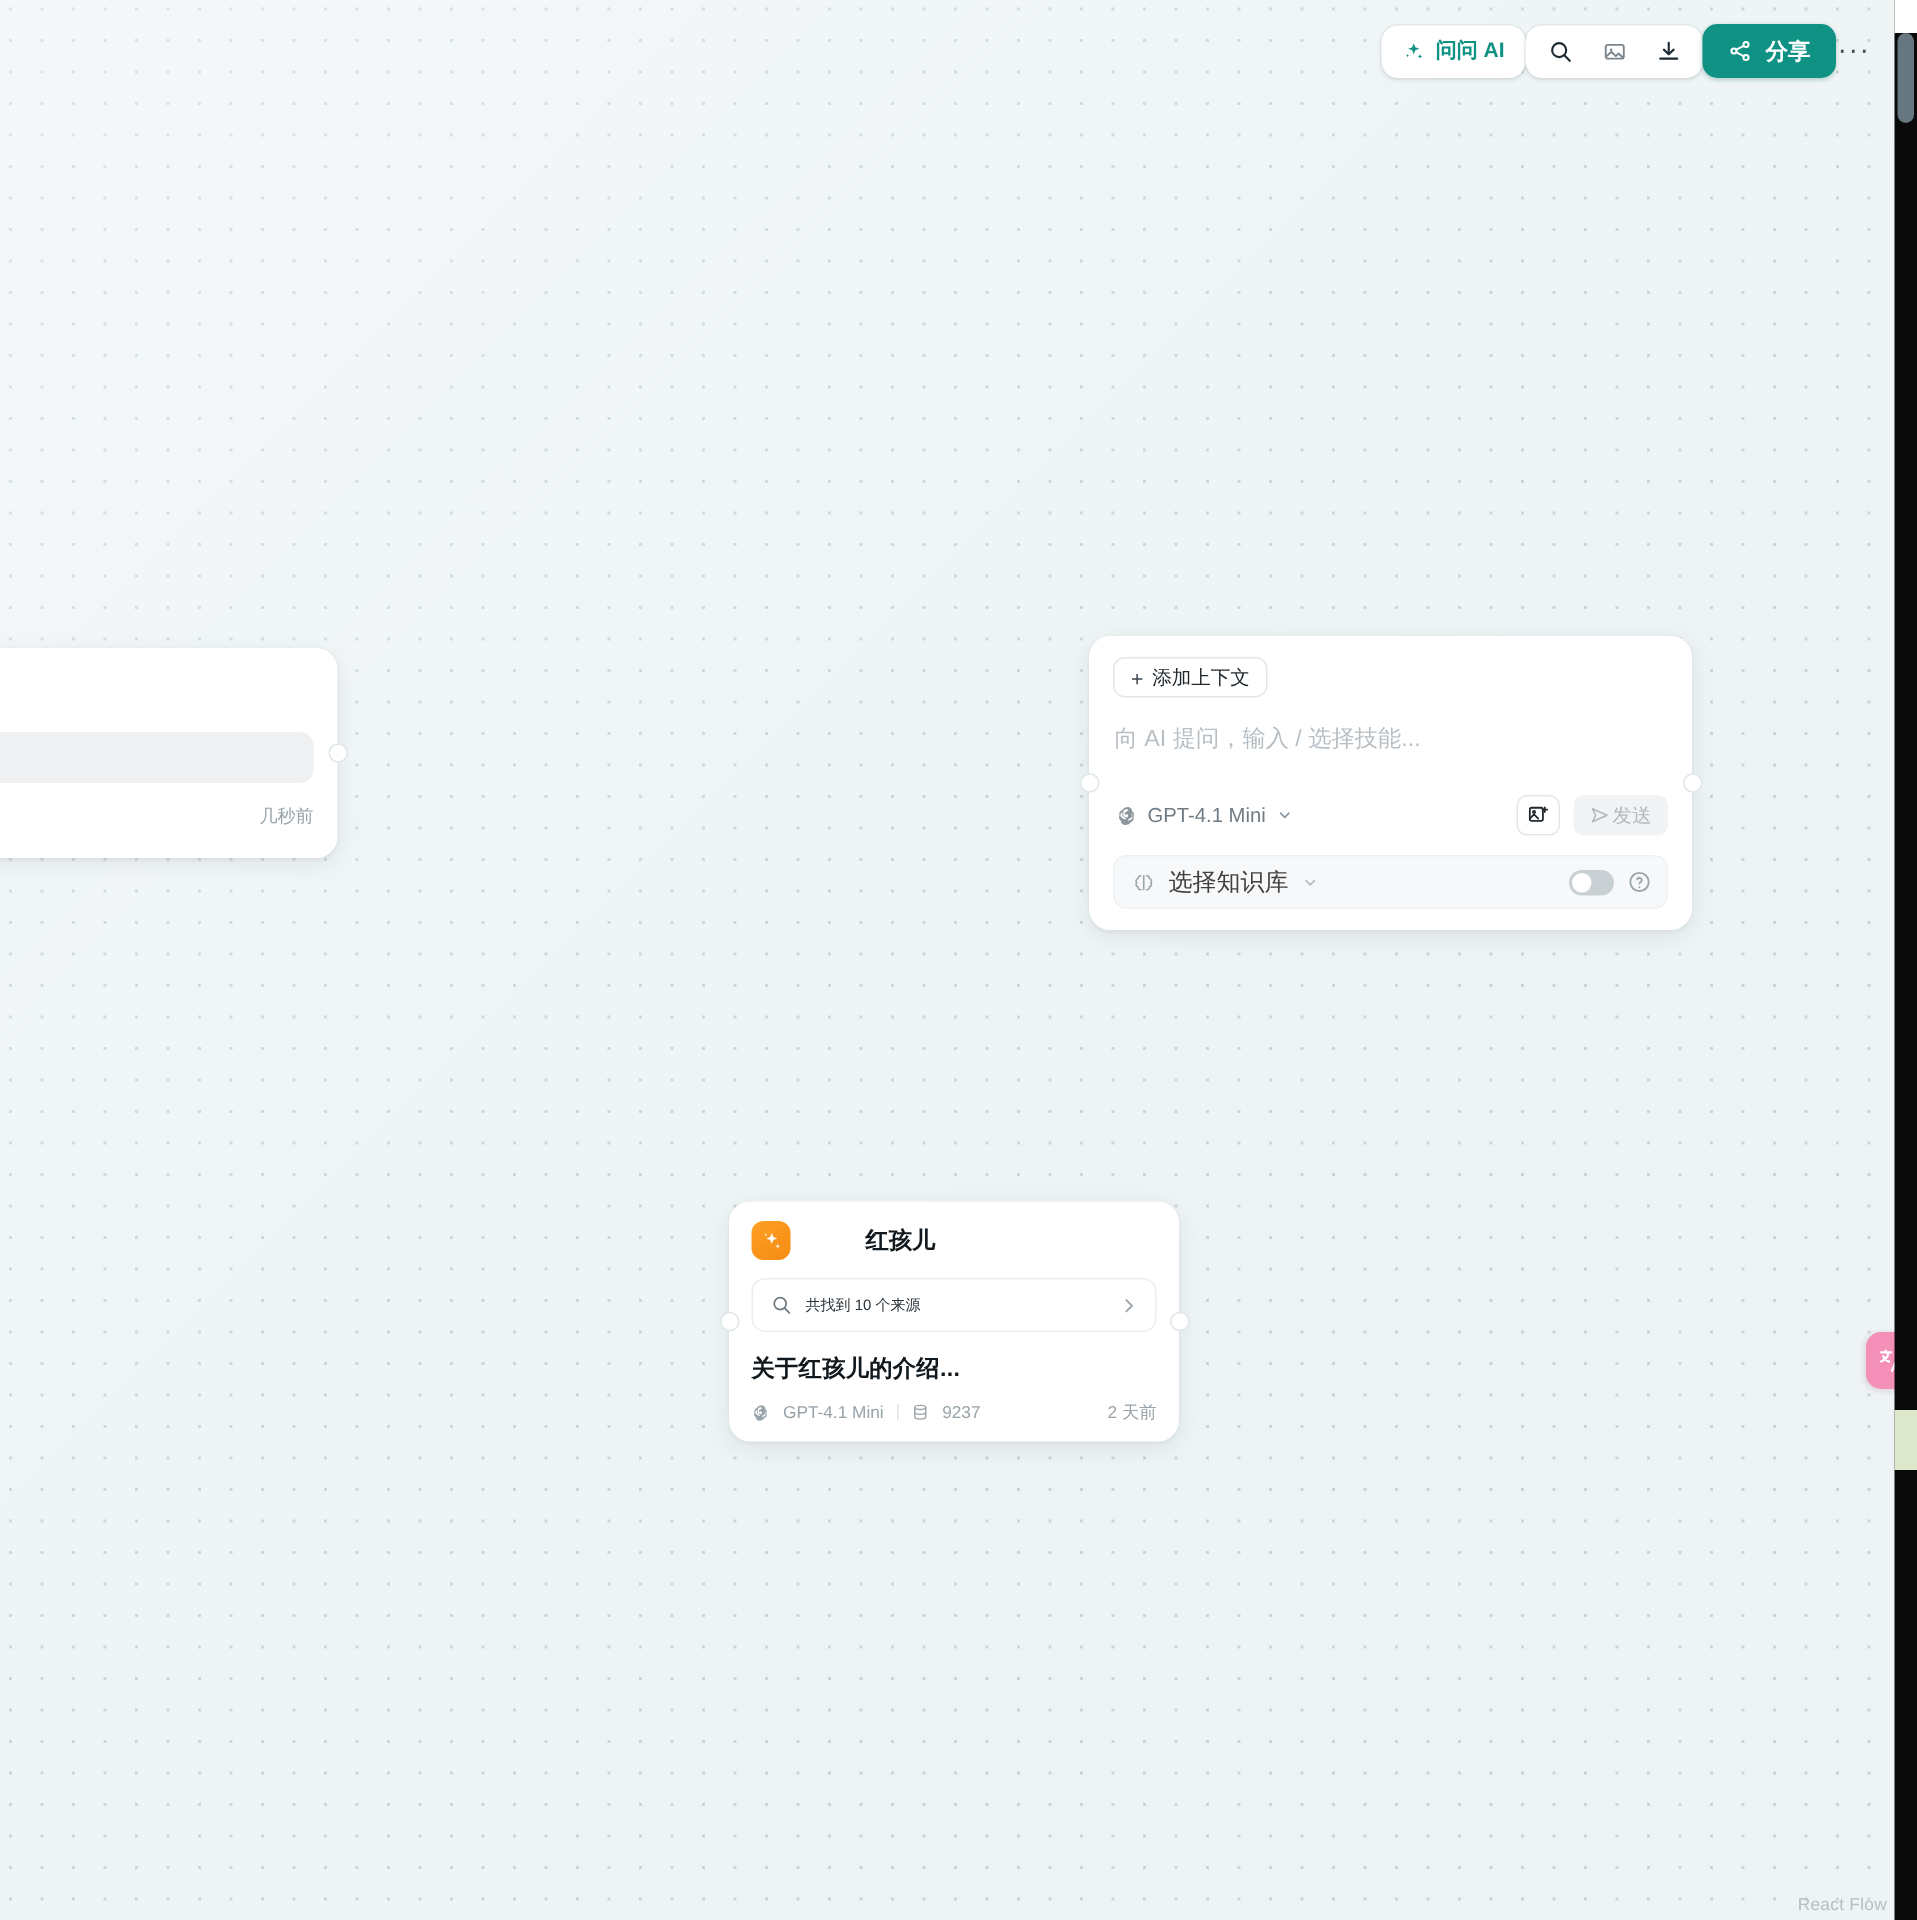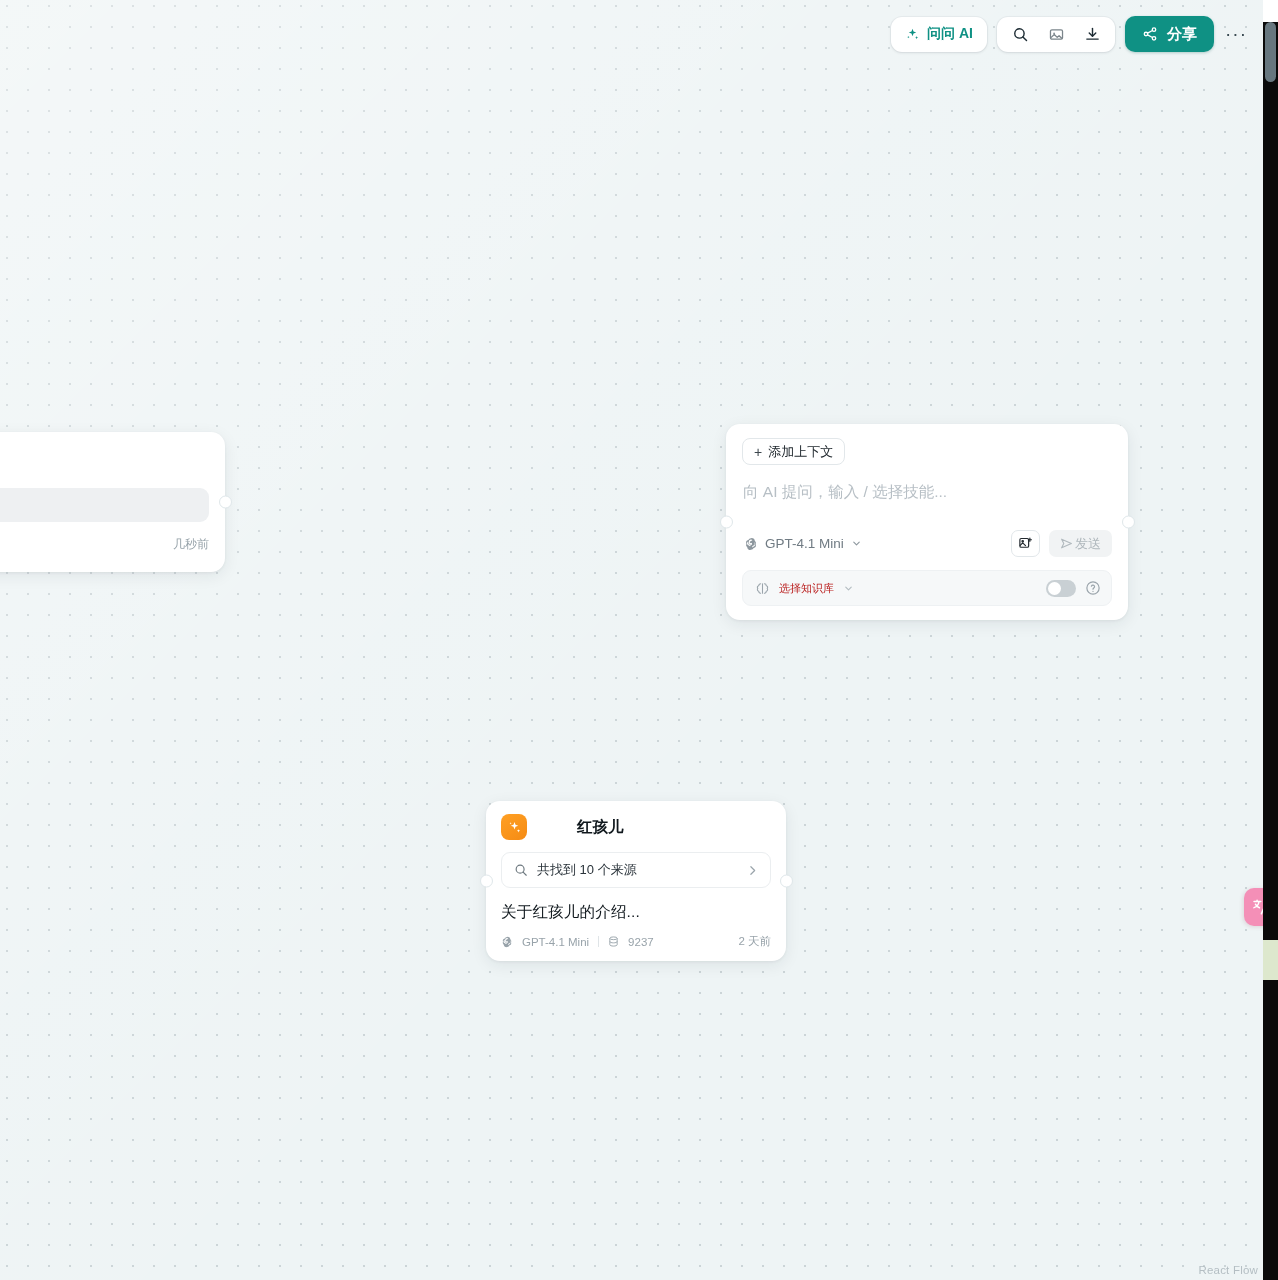--- a/index.html
+++ b/index.html
@@ -39,21 +39,20 @@
     pointer-events: none;
   }
 
   
   #toolbar {
     position: absolute;
     top: 16px;
     right: 28px;
     display: flex;
     align-items: center;
-    gap: 10px;
     z-index: 40;
   }
 
   .tb-pill {
     background: #ffffff;
     border-radius: 11px;
     box-shadow: 0 1px 3px rgba(16,32,40,0.10), 0 0 0 1px rgba(20,40,50,0.035);
     display: flex;
     align-items: center;
   }
@@ -276,22 +275,22 @@
     height: 36px;
     background: #f6f8f9;
     border: 1px solid #eef1f3;
     border-radius: 9px;
     display: flex;
     align-items: center;
     padding: 0 10px 0 12px;
     gap: 9px;
   }
   .kb-label {
-    font-size: 11px;
-    color: #b91c1c;
+    font-size: 16px;
+    color: #404040;
     cursor: pointer;
   }
   .toggle {
     margin-left: auto;
     width: 30px; height: 17px;
     border-radius: 9px;
     background: #c9d0d4;
     position: relative;
     cursor: pointer;
     flex: 0 0 auto;
@@ -346,30 +345,30 @@
   }
   .res-sources {
     margin-top: 10px;
     height: 36px;
     border: 1px solid #ebeef0;
     border-radius: 9px;
     display: flex;
     align-items: center;
     gap: 9px;
     padding: 0 11px 0 12px;
-    font-size: 13px;
+    font-size: 10px;
     color: #2a333a;
     cursor: pointer;
     background: #fff;
   }
   .res-sources .chev { margin-left: auto; color: #9aa4ab; display: flex; }
   .res-answer {
     margin-top: 14px;
     font-size: 15.5px;
-    font-weight: 400;
+    font-weight: 700;
     color: #10181d;
     letter-spacing: .2px;
   }
   .res-foot {
     margin-top: 11px;
     display: flex;
     align-items: center;
     gap: 9px;
     font-size: 11.5px;
     color: #98a3aa;

